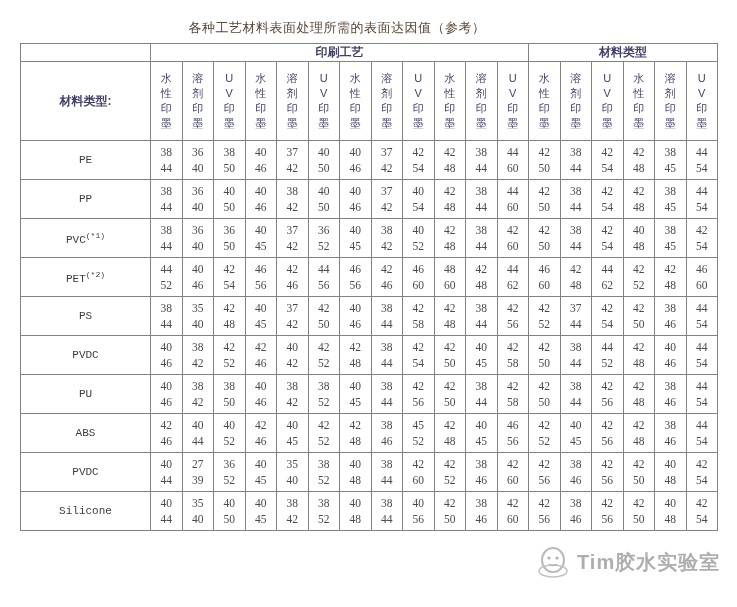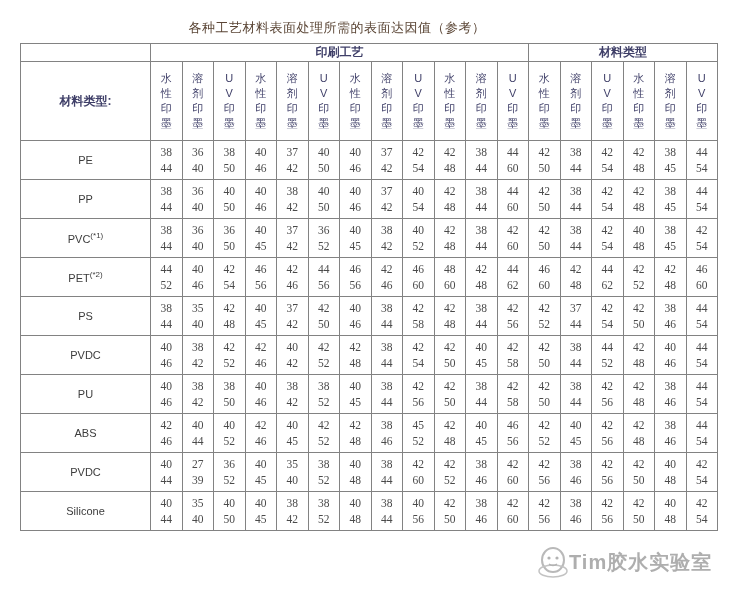--- a/index.html
+++ b/index.html
@@ -23,31 +23,31 @@
   tr.group-row{height:18px;}
   tr.group-row th{font-size:12px;font-weight:bold;color:#3f3f68;}
   tr.proc-row{height:40px;}
   tr.proc-row th{font-size:12px;color:#3f3f68;white-space:pre-line;line-height:16px;}
   tr.proc-row th.row-label{font-weight:bold;}
   tr.ink-row{height:79px;}
   tr.ink-row th{font-size:11px;color:#3f3f68;white-space:pre-line;line-height:15px;}
   tr.ink-row th.row-label{font-weight:bold;font-size:12px;white-space:normal;}
   tbody tr{height:39px;}
   tbody th.mat{
-    font-family:Liberation Sans, sans-serif;
+    font-family:Liberation Mono, monospace;
     font-size:11px;color:#3c3c3c;
   }
   tbody th.mat sup{font-size:8px;vertical-align:super;}
   tbody td.val{
     font-family:"Liberation Serif","DejaVu Serif",serif;
     font-size:11.5px;color:#4a4a4a;white-space:pre-line;line-height:16px;
   }
   .watermark{
     position:absolute;left:537px;top:544px;height:36px;
-    display:flex;align-items:center;gap:0;opacity:.8;pointer-events:none;
+    display:flex;align-items:center;gap:8px;opacity:.8;pointer-events:none;
   }
   .watermark .wm-text{
     font-size:20px;font-weight:bold;color:#9a9a9a;white-space:nowrap;
     text-shadow:1px 1px 0 #ffffff;letter-spacing:1px;
   }
   .watermark svg{display:block;}
 </style>
 </head>
 <body>
 

